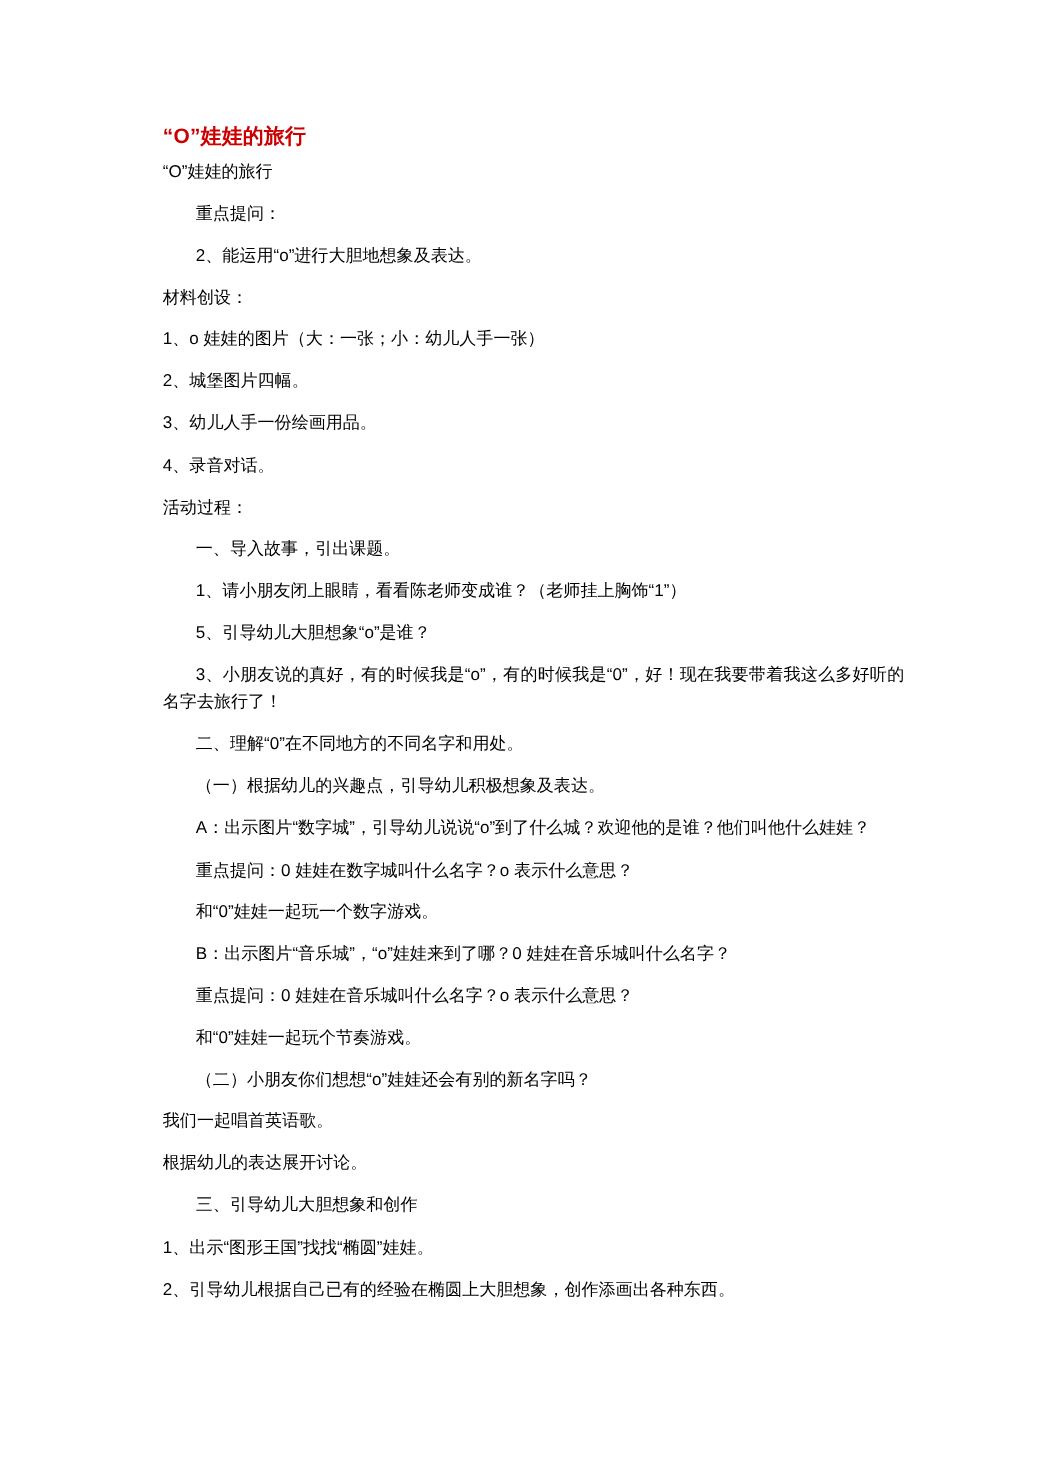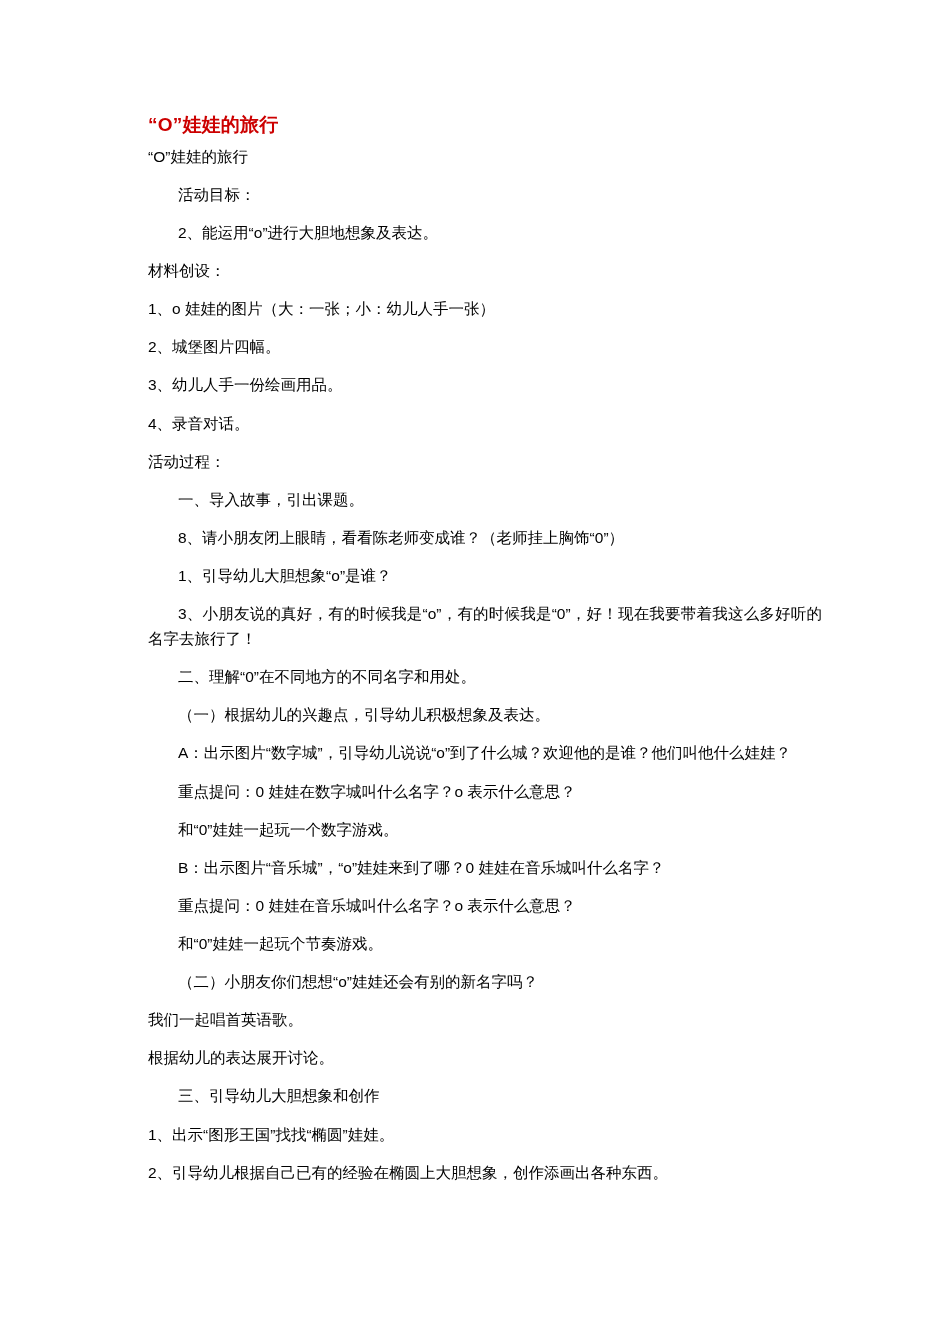--- a/index.html
+++ b/index.html
@@ -58,31 +58,31 @@
   }
 </style>
 </head>
 <body>
 
 <div class="page">
   <h1 class="doc-title">“O”娃娃的旅行</h1>
   <div class="subtitle">“O”娃娃的旅行</div>
 
   <div class="body-block">
-    <p class="para indent1">活动目标：</p>
+    <p class="para indent1">重点提问：</p>
     <p class="para indent1">2、能运用“o”进行大胆地想象及表达。</p>
     <p class="para indent0">材料创设：</p>
     <p class="para indent0">1、o 娃娃的图片（大：一张；小：幼儿人手一张）</p>
     <p class="para indent0">2、城堡图片四幅。</p>
     <p class="para indent0">3、幼儿人手一份绘画用品。</p>
     <p class="para indent0">4、录音对话。</p>
     <p class="para indent0">活动过程：</p>
     <p class="para indent1">一、导入故事，引出课题。</p>
-    <p class="para indent1">8、请小朋友闭上眼睛，看看陈老师变成谁？（老师挂上胸饰“0”）</p>
-    <p class="para indent1">1、引导幼儿大胆想象“o”是谁？</p>
+    <p class="para indent1">1、请小朋友闭上眼睛，看看陈老师变成谁？（老师挂上胸饰“1”）</p>
+    <p class="para indent1">5、引导幼儿大胆想象“o”是谁？</p>
     <p class="para hang">3、小朋友说的真好，有的时候我是“o”，有的时候我是“0”，好！现在我要带着我这么多好听的名字去旅行了！</p>
     <p class="para indent1">二、理解“0”在不同地方的不同名字和用处。</p>
     <p class="para indent1">（一）根据幼儿的兴趣点，引导幼儿积极想象及表达。</p>
     <p class="para hang">A：出示图片“数字城”，引导幼儿说说“o”到了什么城？欢迎他的是谁？他们叫他什么娃娃？</p>
     <p class="para indent1">重点提问：0 娃娃在数字城叫什么名字？o 表示什么意思？</p>
     <p class="para indent1">和“0”娃娃一起玩一个数字游戏。</p>
     <p class="para indent1">B：出示图片“音乐城”，“o”娃娃来到了哪？0 娃娃在音乐城叫什么名字？</p>
     <p class="para indent1">重点提问：0 娃娃在音乐城叫什么名字？o 表示什么意思？</p>
     <p class="para indent1">和“0”娃娃一起玩个节奏游戏。</p>
     <p class="para indent1">（二）小朋友你们想想“o”娃娃还会有别的新名字吗？</p>

